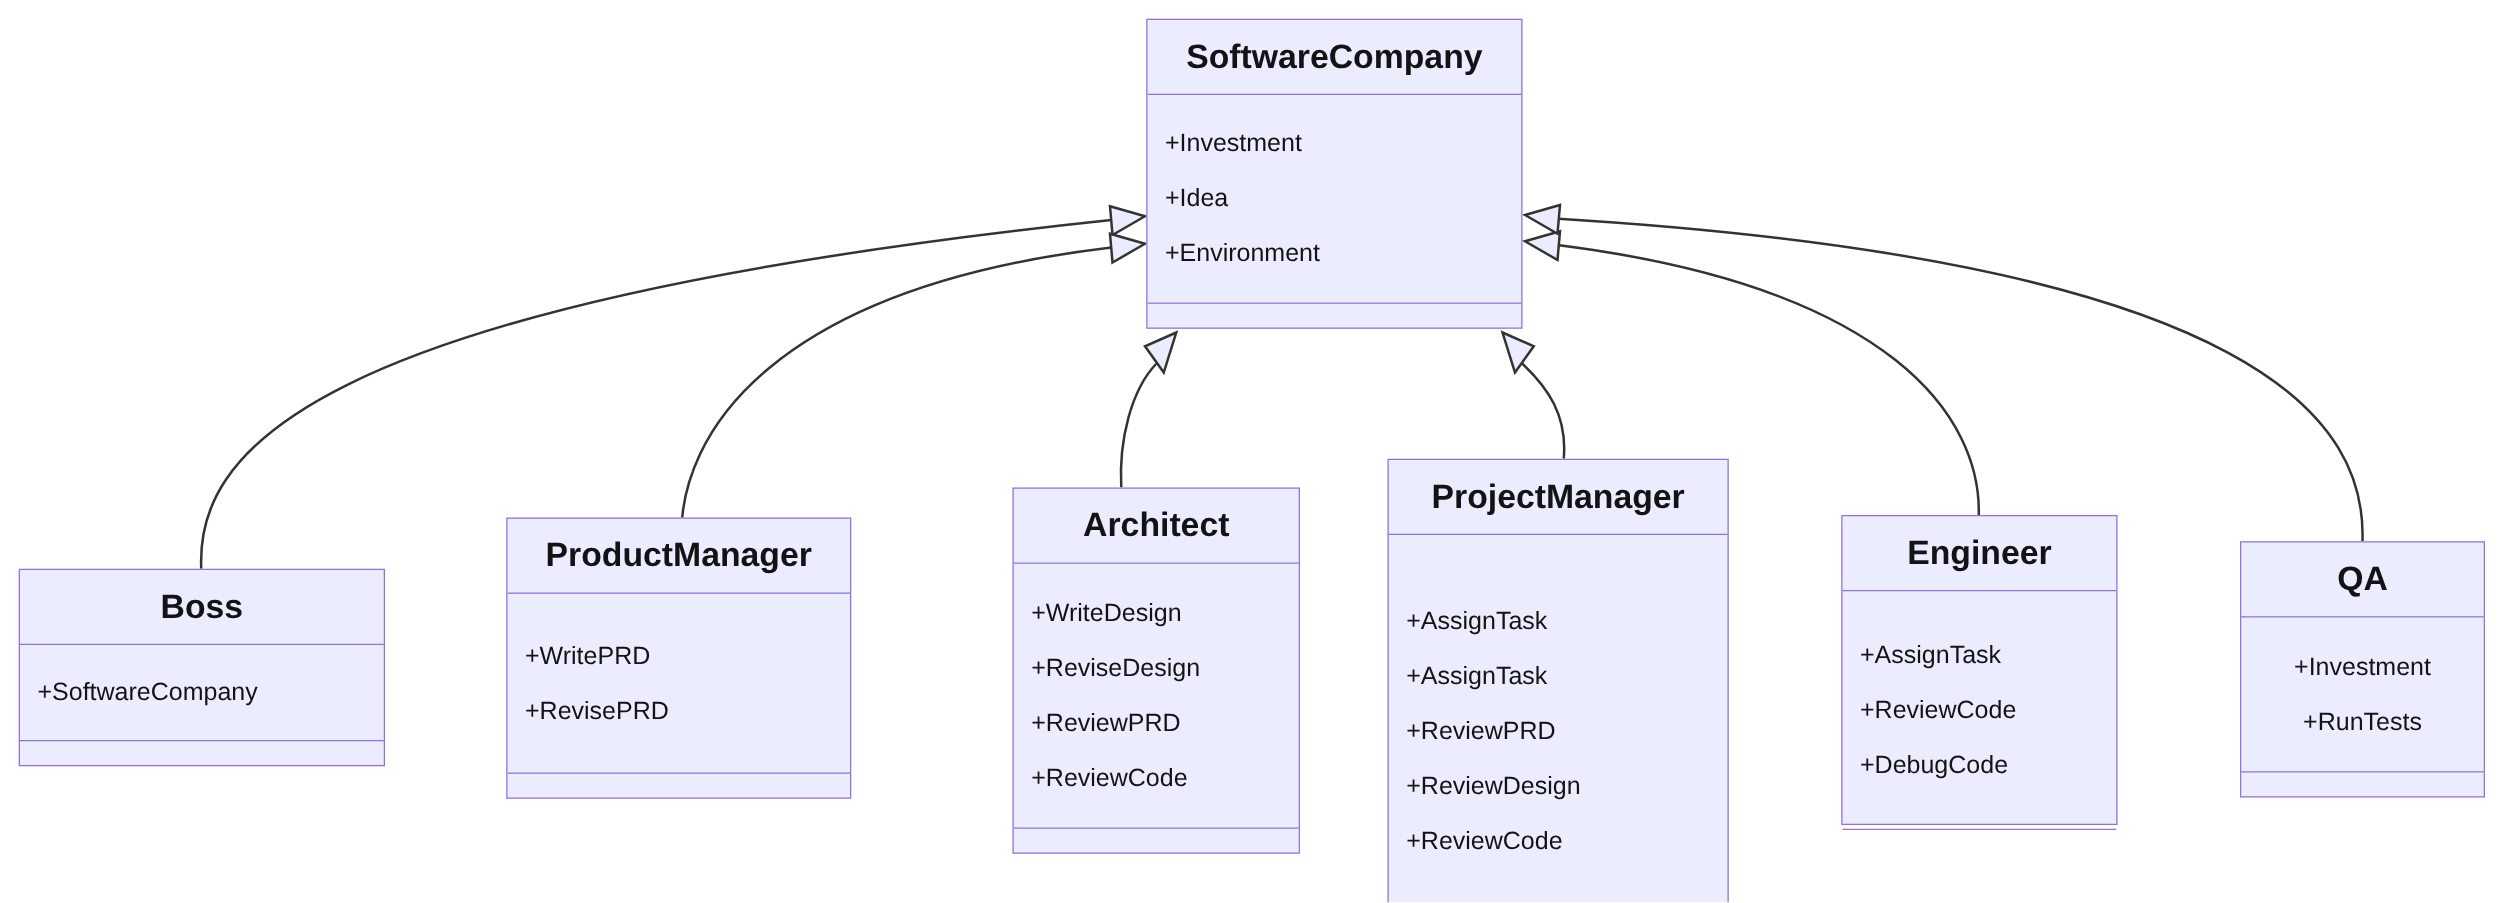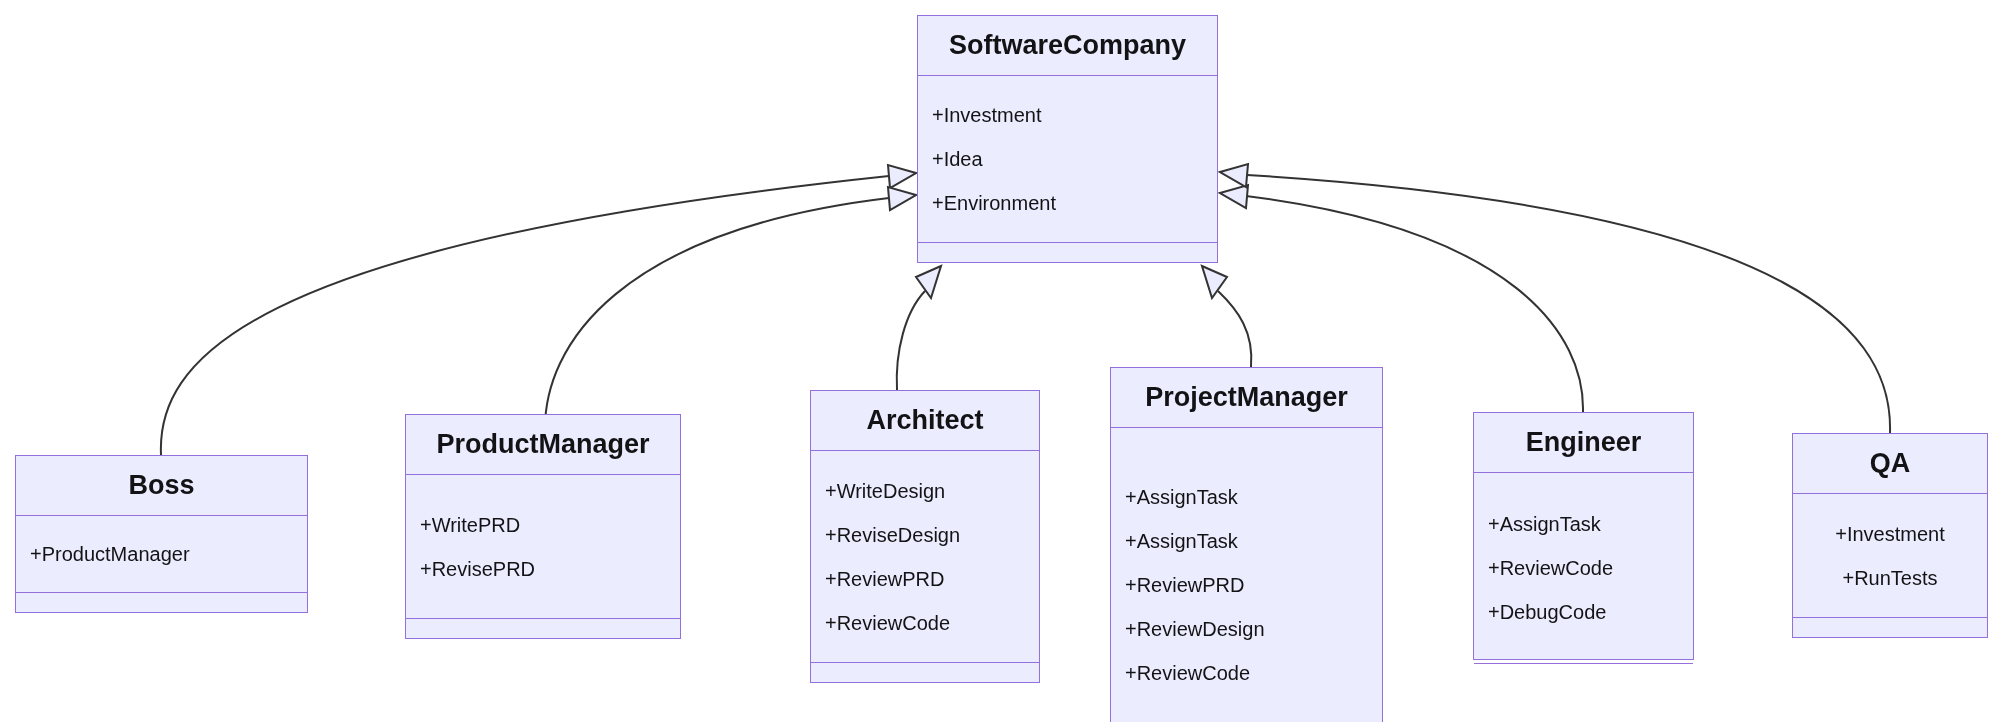--- a/index.html
+++ b/index.html
@@ -66,21 +66,21 @@
       <div class="attr-row">+Investment</div>
       <div class="attr-row">+Idea</div>
       <div class="attr-row">+Environment</div>
     </div>
     <div class="class-footer"></div>
   </div>
 
   <div class="class-box" style="left:15px;top:455px;width:293px;height:158px;">
     <div class="class-title">Boss</div>
     <div class="class-attrs">
-      <div class="attr-row">+ProductManager</div>
+      <div class="attr-row">+SoftwareCompany</div>
     </div>
     <div class="class-footer"></div>
   </div>
 
   <div class="class-box" style="left:405px;top:414px;width:276px;height:225px;">
     <div class="class-title">ProductManager</div>
     <div class="class-attrs">
       <div class="attr-row">+WritePRD</div>
       <div class="attr-row">+RevisePRD</div>
     </div>

